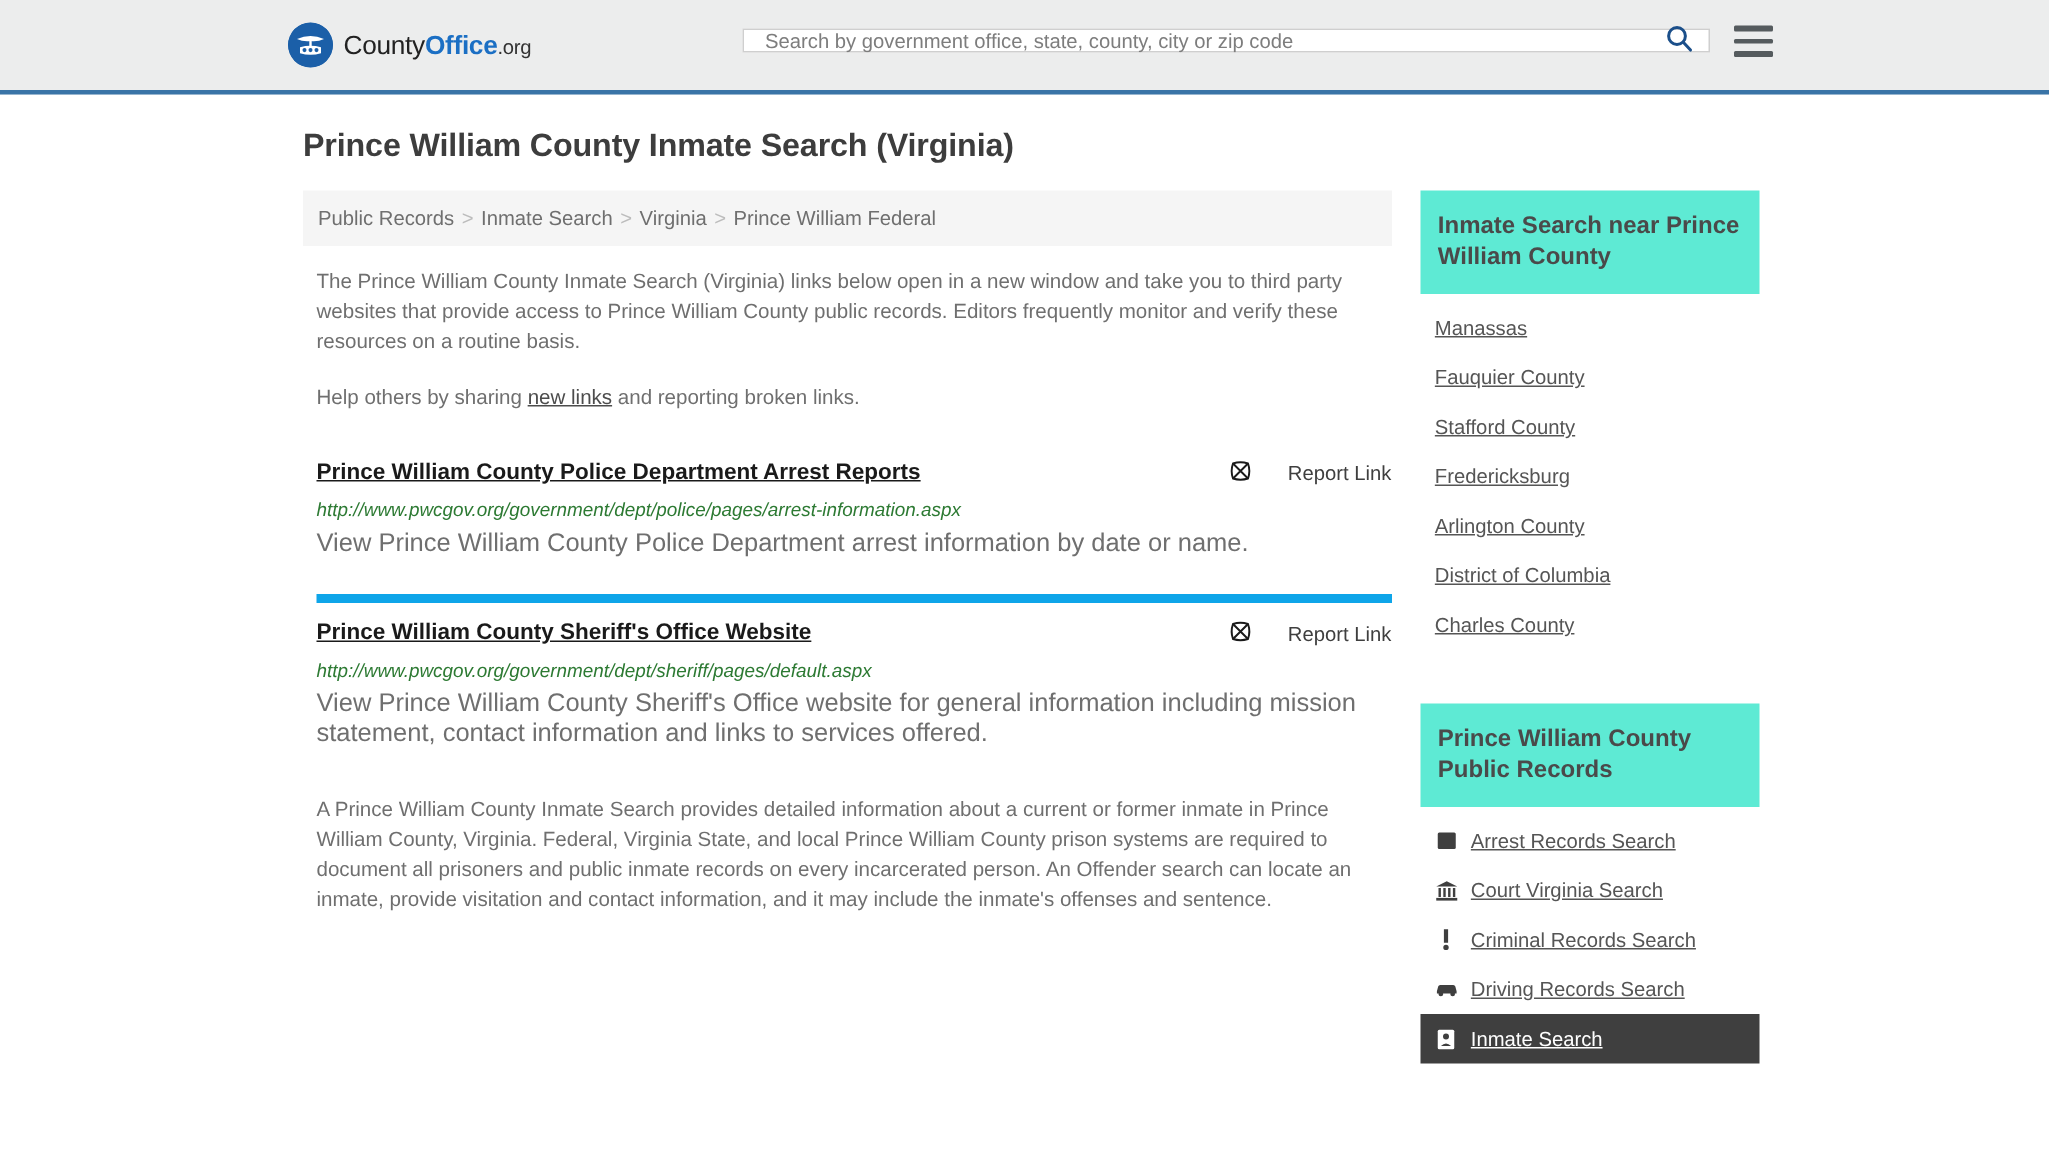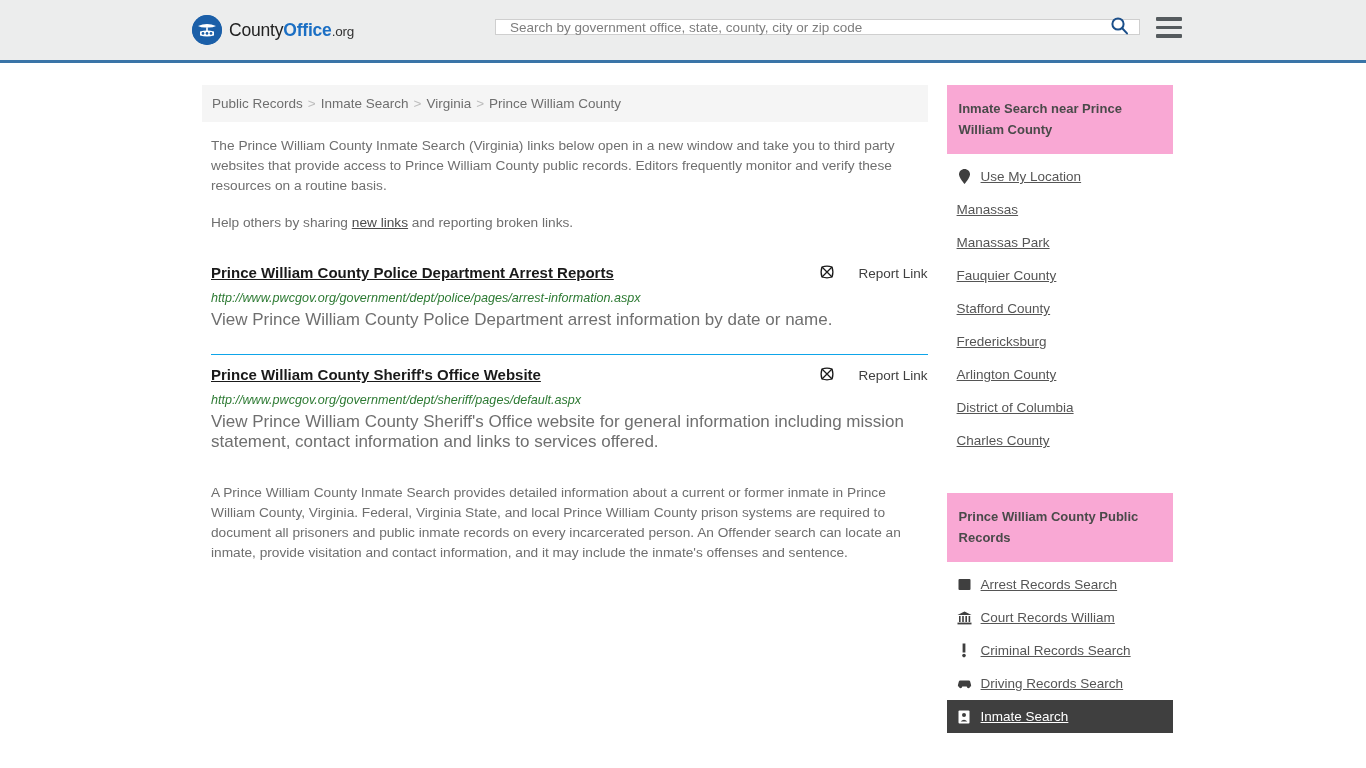--- a/index.html
+++ b/index.html
@@ -139,21 +139,21 @@
     text-decoration: underline;
     text-align: right;
   }
 
   
   .result {
     margin: 0 0 0 9px;
     padding: 10px 0 14px 0;
     position: relative;
   }
-  .result + .result { border-top: 1px solid #0ea5e9; margin-top: 10px; }
+  .result + .result { border-top: 6px solid #0ea5e9; margin-top: 10px; }
   .result-head {
     display: flex;
     align-items: flex-start;
     justify-content: space-between;
   }
   .result-title {
     font-size: 15px;
     font-weight: bold;
     color: #1a1a1a;
     text-decoration: underline;
@@ -191,23 +191,23 @@
     font-size: 14.6px;
     font-weight: bold;
     color: #4a4a4a;
     margin: 47px 0 0 9px;
   }
   .section-body { margin-left: 9px; }
   .section-body p.copy { margin-left: 0; padding-top: 17px; }
 
   
   .side-panel-head {
-    background: #f9a8d4;
+    background: #5eead4;
     padding: 13px 12px 14px 12px;
-    font-size: 13px;
+    font-size: 16px;
     font-weight: bold;
     color: #4a4a4a;
     line-height: 21px;
   }
   .side-list { padding: 6px 0 0 0; }
   .side-item {
     display: flex;
     align-items: center;
     gap: 9px;
     padding: 9px 12px 9px 10px;
@@ -268,27 +268,28 @@
       <span></span>
       <span></span>
       <span></span>
     </div>
   </div>
 </div>
 
 <div class="page">
  <div class="container">
 
+  <h1 class="page-title">Prince William County Inmate Search (Virginia)</h1>
 
   <div class="cols">
 
     <div class="main-col">
 
       <div class="breadcrumb">
-        <a>Public Records</a><span class="sep">&gt;</span><a>Inmate Search</a><span class="sep">&gt;</span><a>Virginia</a><span class="sep">&gt;</span><span class="current">Prince William County</span>
+        <a>Public Records</a><span class="sep">&gt;</span><a>Inmate Search</a><span class="sep">&gt;</span><a>Virginia</a><span class="sep">&gt;</span><span class="current">Prince William Federal</span>
       </div>
 
       <p class="copy">The Prince William County Inmate Search (Virginia) links below open in a new window and take you to third party websites that provide access to Prince William County public records. Editors frequently monitor and verify these resources on a routine basis.</p>
       <p class="copy"><span>Help others by sharing </span><a class="inline-link">new links</a><span> and reporting broken links.</span></p>
 
       <div class="result" style="margin-top:20px;">
         <div class="result-head">
           <a class="result-title">Prince William County Police Department Arrest Reports</a>
           <span class="report-link">
             <span>
@@ -325,34 +326,23 @@
         <p class="copy">A Prince William County Inmate Search provides detailed information about a current or former inmate in Prince William County, Virginia. Federal, Virginia State, and local Prince William County prison systems are required to document all prisoners and public inmate records on every incarcerated person. An Offender search can locate an inmate, provide visitation and contact information, and it may include the inmate's offenses and sentence.</p>
       </div>
 
     </div>
 
     <div class="side-col">
 
       <div class="side-panel-head">Inmate Search near Prince William County</div>
       <div class="side-list">
 
-        <div class="side-item">
-          <span class="ico">
-            <svg width="11" height="15" viewBox="0 0 11 15" aria-hidden="true">
-              <path d="M5.5 0 C2.5 0 0 2.4 0 5.3 C0 9 5.5 15 5.5 15 C5.5 15 11 9 11 5.3 C11 2.4 8.5 0 5.5 0 Z" fill="#3f3f3f"></path>
-            </svg>
-          </span>
-          <span class="label">Use My Location</span>
-        </div>
 
         <div class="side-item">
           <span class="label">Manassas</span>
-        </div>
-        <div class="side-item">
-          <span class="label">Manassas Park</span>
         </div>
         <div class="side-item">
           <span class="label">Fauquier County</span>
         </div>
         <div class="side-item">
           <span class="label">Stafford County</span>
         </div>
         <div class="side-item">
           <span class="label">Fredericksburg</span>
         </div>
@@ -385,21 +375,21 @@
           <span class="ico">
             <svg width="15" height="14" viewBox="0 0 15 14" aria-hidden="true">
               <path d="M7.5 0.5 L14.5 4 L0.5 4 Z" fill="#3f3f3f"></path>
               <rect x="2" y="5" width="1.6" height="6" fill="#3f3f3f"></rect>
               <rect x="5.2" y="5" width="1.6" height="6" fill="#3f3f3f"></rect>
               <rect x="8.4" y="5" width="1.6" height="6" fill="#3f3f3f"></rect>
               <rect x="11.6" y="5" width="1.6" height="6" fill="#3f3f3f"></rect>
               <rect x="0.5" y="11.6" width="14" height="1.8" fill="#3f3f3f"></rect>
             </svg>
           </span>
-          <span class="label">Court Records William</span>
+          <span class="label">Court Virginia Search</span>
         </div>
 
         <div class="side-item">
           <span class="ico">
             <svg width="6" height="15" viewBox="0 0 6 15" aria-hidden="true">
               <rect x="1.6" y="0.5" width="2.8" height="9" fill="#3f3f3f"></rect>
               <circle cx="3" cy="12.6" r="1.8" fill="#3f3f3f"></circle>
             </svg>
           </span>
           <span class="label">Criminal Records Search</span>

